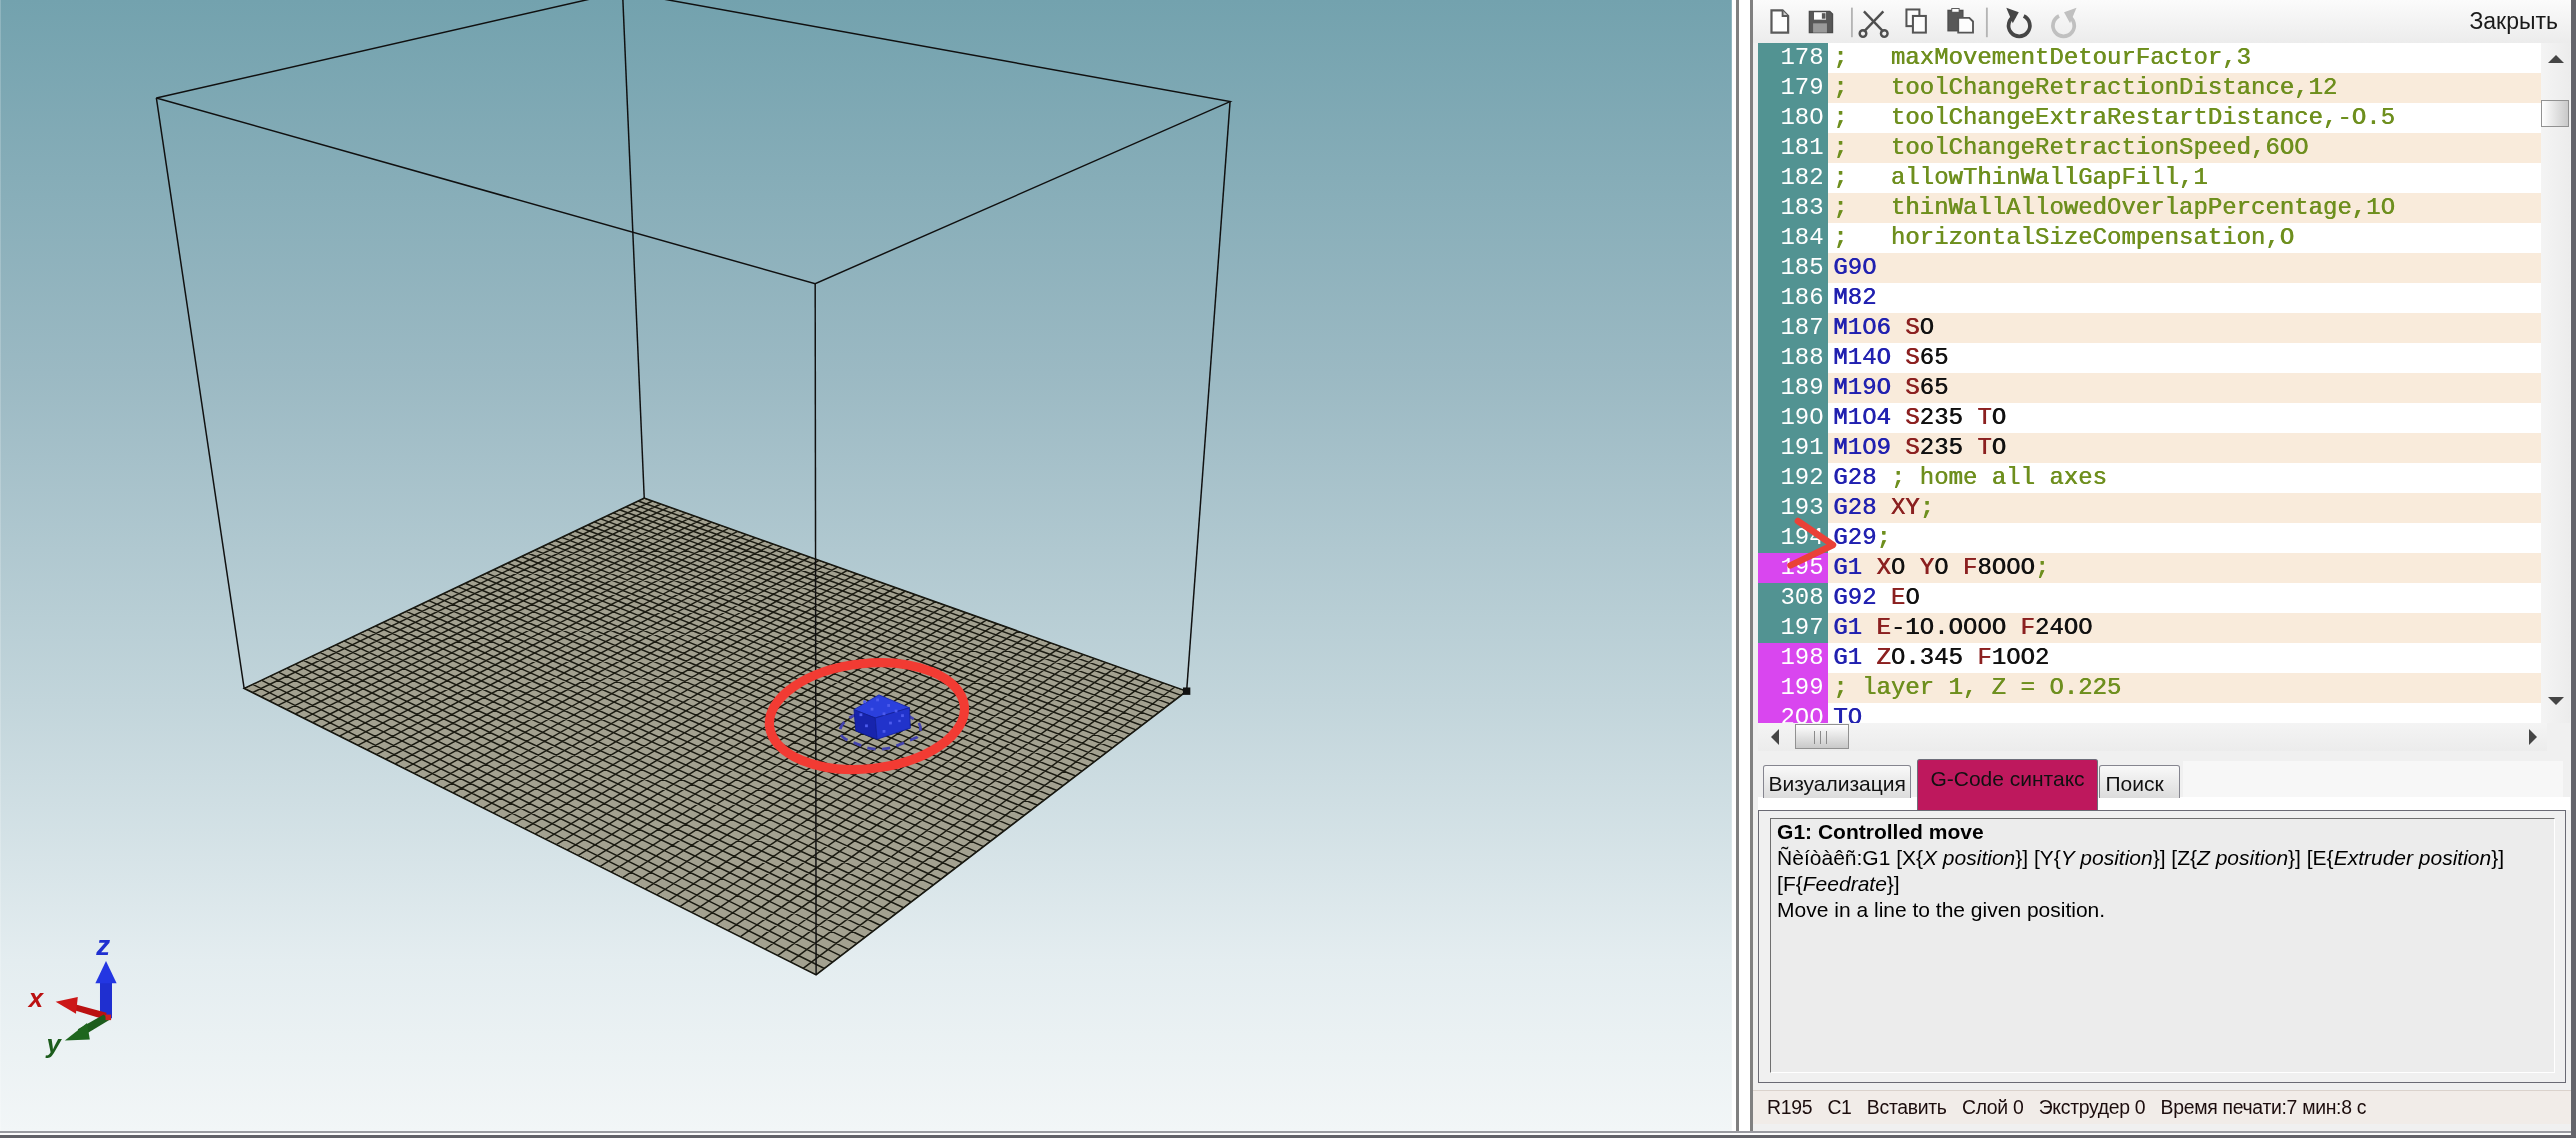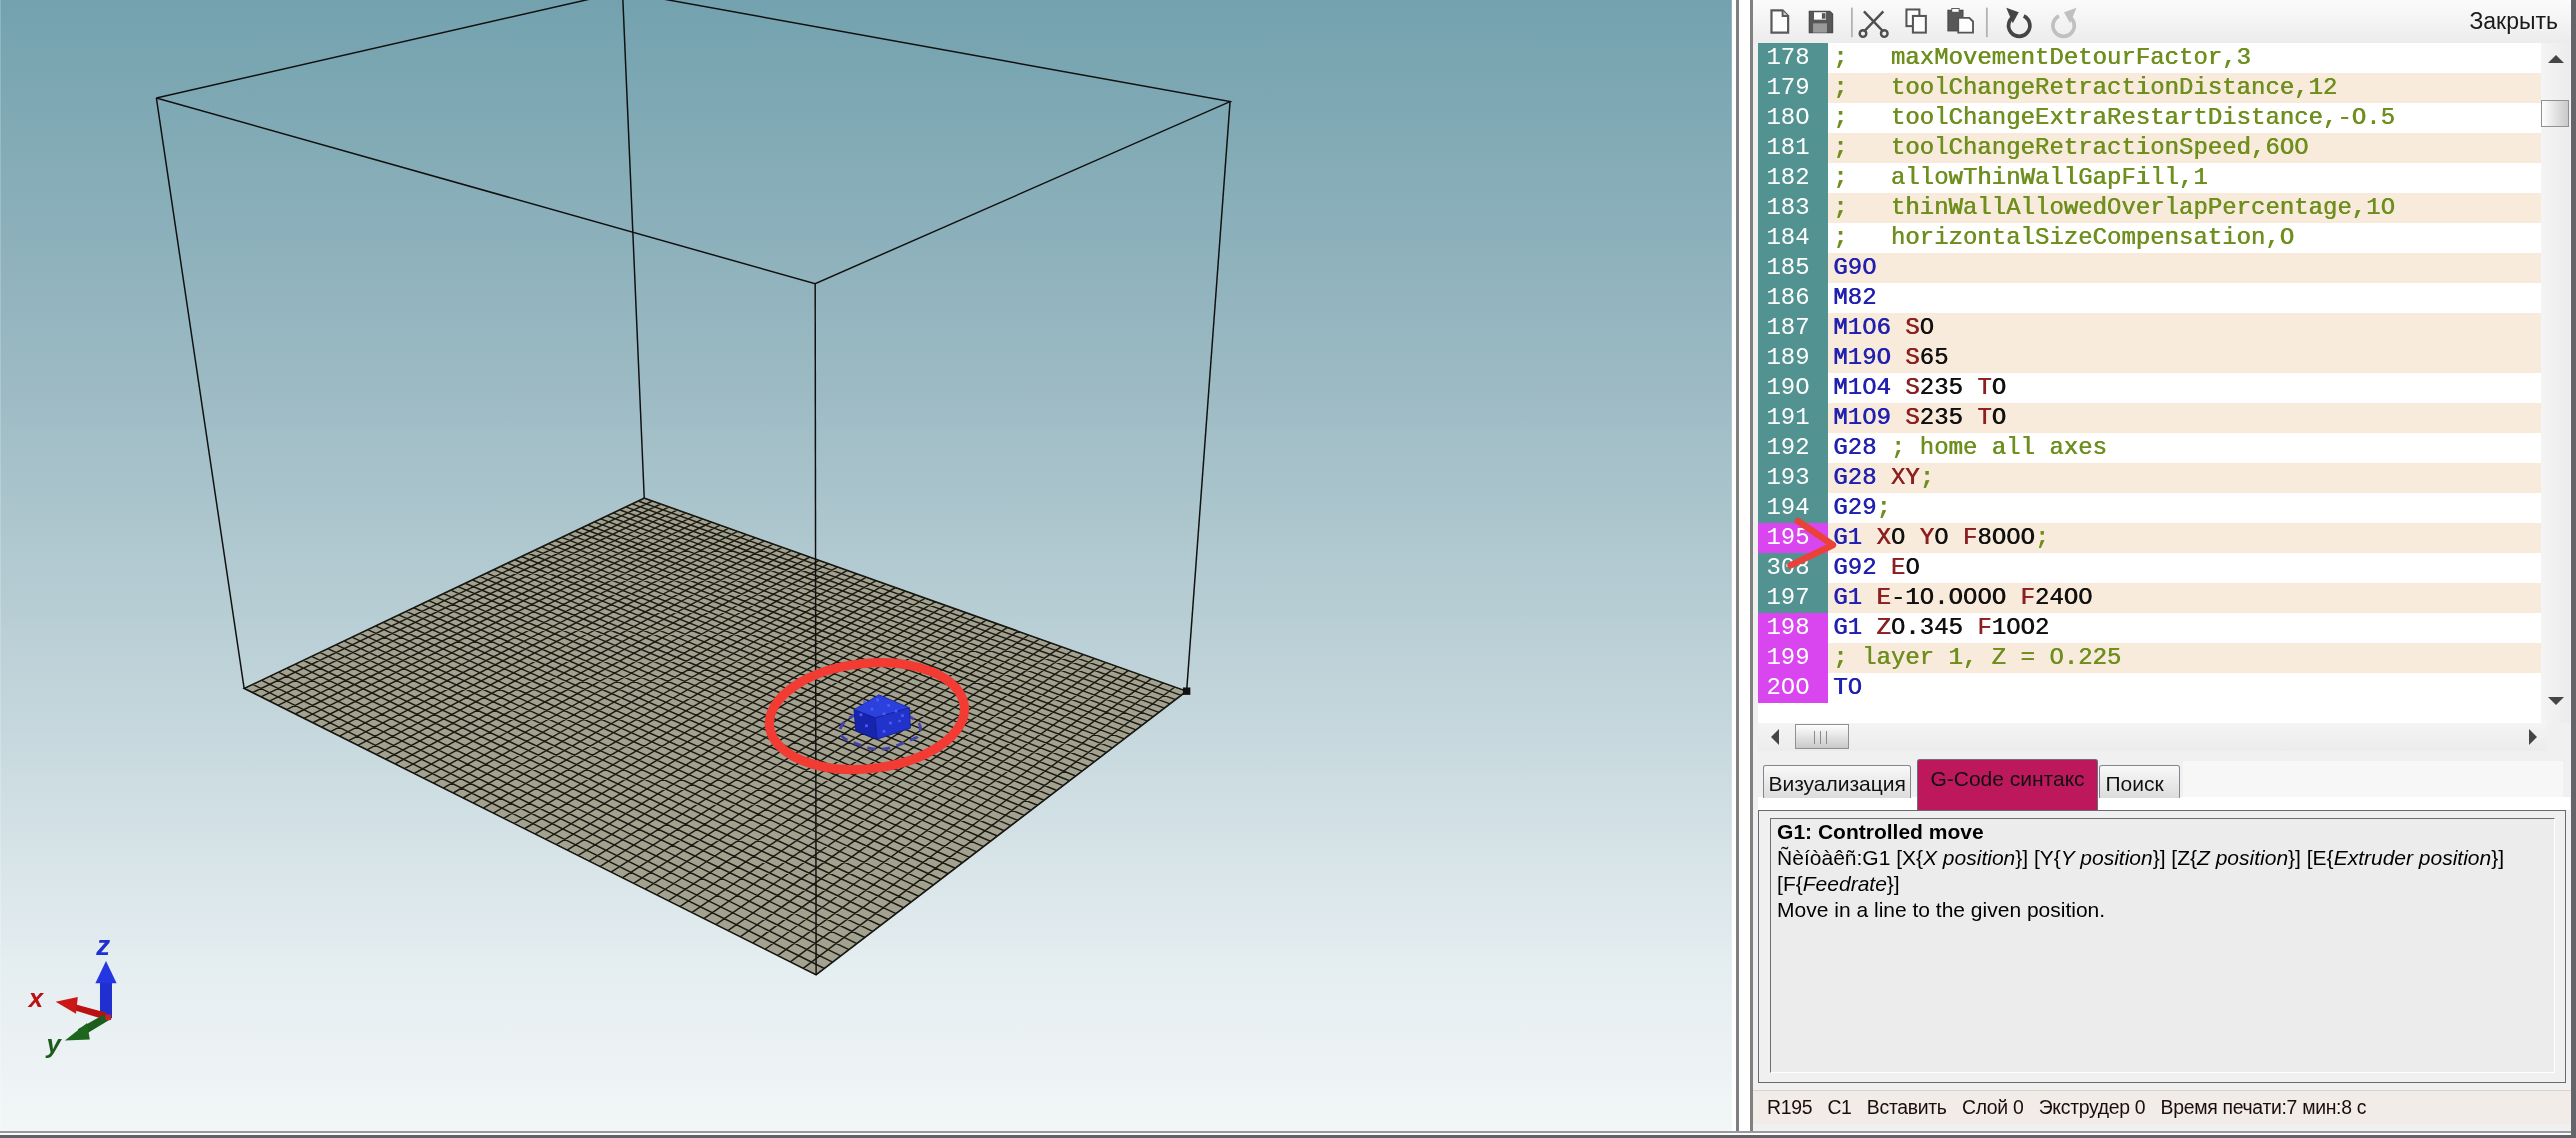--- a/index.html
+++ b/index.html
@@ -12,21 +12,21 @@
 #rightpanel { position:absolute; left:1753px; top:0; width:819px; height:1131px; background:#f0f0f0; }
 #toolbar { position:absolute; left:0; top:0; width:819px; height:43px;
   background:linear-gradient(#fbfbfb,#ececec); }
 #close { position:absolute; right:14px; top:8.3px; font-size:23px; color:#1a1a1a; }
 #editor { position:absolute; left:4.6px; top:43px; width:783px; height:680px; background:#fff; }
 .row { position:relative; width:100%; height:30px; line-height:30px; white-space:pre;
   font-family:"Liberation Mono", monospace; font-size:24px; text-shadow:0.6px 0 0 currentColor; }
 .row.odd { background:#f9ebdb; }
 .row.even { background:#fff; }
 .g { display:inline-block; width:70px; height:30px; background:#529392; color:#fff;
-  text-align:right; padding-right:18px; vertical-align:top; text-shadow:none; }
+  text-align:right; padding-right:4px; vertical-align:top; text-shadow:none; }
 .g.gd { background:#d946ef; }
 .code { margin-left:5.5px; color:#111; }
 .k { color:#2121b0; }
 .p { color:#8b2020; }
 .n { color:#111111; }
 .c { color:#6e8f1e; }
 #vsb { position:absolute; left:788px; top:43px; width:29px; height:680px;
   background:linear-gradient(90deg,#f4f4f4,#ececec); }
 #vsb .up { position:absolute; left:6.5px; top:12px; width:0; height:0;
   border-left:8.3px solid transparent; border-right:8.3px solid transparent;
@@ -183,20 +183,21 @@
 <div class="row even"><span class="g">178</span><span class="code"><span class="c">;&nbsp;&nbsp;&nbsp;maxMovementDetourFactor,3</span></span></div>
 <div class="row odd"><span class="g">179</span><span class="code"><span class="c">;&nbsp;&nbsp;&nbsp;toolChangeRetractionDistance,12</span></span></div>
 <div class="row even"><span class="g">18O</span><span class="code"><span class="c">;&nbsp;&nbsp;&nbsp;toolChangeExtraRestartDistance,-O.5</span></span></div>
 <div class="row odd"><span class="g">181</span><span class="code"><span class="c">;&nbsp;&nbsp;&nbsp;toolChangeRetractionSpeed,6OO</span></span></div>
 <div class="row even"><span class="g">182</span><span class="code"><span class="c">;&nbsp;&nbsp;&nbsp;allowThinWallGapFill,1</span></span></div>
 <div class="row odd"><span class="g">183</span><span class="code"><span class="c">;&nbsp;&nbsp;&nbsp;thinWallAllowedOverlapPercentage,1O</span></span></div>
 <div class="row even"><span class="g">184</span><span class="code"><span class="c">;&nbsp;&nbsp;&nbsp;horizontalSizeCompensation,O</span></span></div>
 <div class="row odd"><span class="g">185</span><span class="code"><span class="k">G9O</span></span></div>
 <div class="row even"><span class="g">186</span><span class="code"><span class="k">M82</span></span></div>
 <div class="row odd"><span class="g">187</span><span class="code"><span class="k">M1O6</span>&nbsp;<span class="p">S</span><span class="n">O</span></span></div>
+<div class="row even"><span class="g">188</span><span class="code"><span class="k">M14O</span>&nbsp;<span class="p">S</span><span class="n">65</span></span></div>
 <div class="row odd"><span class="g">189</span><span class="code"><span class="k">M19O</span>&nbsp;<span class="p">S</span><span class="n">65</span></span></div>
 <div class="row even"><span class="g">19O</span><span class="code"><span class="k">M1O4</span>&nbsp;<span class="p">S</span><span class="n">235</span>&nbsp;<span class="p">T</span><span class="n">O</span></span></div>
 <div class="row odd"><span class="g">191</span><span class="code"><span class="k">M1O9</span>&nbsp;<span class="p">S</span><span class="n">235</span>&nbsp;<span class="p">T</span><span class="n">O</span></span></div>
 <div class="row even"><span class="g">192</span><span class="code"><span class="k">G28</span>&nbsp;<span class="c">;&nbsp;home&nbsp;all&nbsp;axes</span></span></div>
 <div class="row odd"><span class="g">193</span><span class="code"><span class="k">G28</span>&nbsp;<span class="p">XY</span><span class="c">;</span></span></div>
 <div class="row even"><span class="g">194</span><span class="code"><span class="k">G29</span><span class="c">;</span></span></div>
 <div class="row odd"><span class="g gd">195</span><span class="code"><span class="k">G1</span>&nbsp;<span class="p">X</span><span class="n">O</span>&nbsp;<span class="p">Y</span><span class="n">O</span>&nbsp;<span class="p">F</span><span class="n">8OOO</span><span class="c">;</span></span></div>
 <div class="row even"><span class="g">308</span><span class="code"><span class="k">G92</span>&nbsp;<span class="p">E</span><span class="n">O</span></span></div>
 <div class="row odd"><span class="g">197</span><span class="code"><span class="k">G1</span>&nbsp;<span class="p">E</span><span class="n">-1O.OOOO</span>&nbsp;<span class="p">F</span><span class="n">24OO</span></span></div>
 <div class="row even"><span class="g gd">198</span><span class="code"><span class="k">G1</span>&nbsp;<span class="p">Z</span><span class="n">O.345</span>&nbsp;<span class="p">F</span><span class="n">1OO2</span></span></div>

